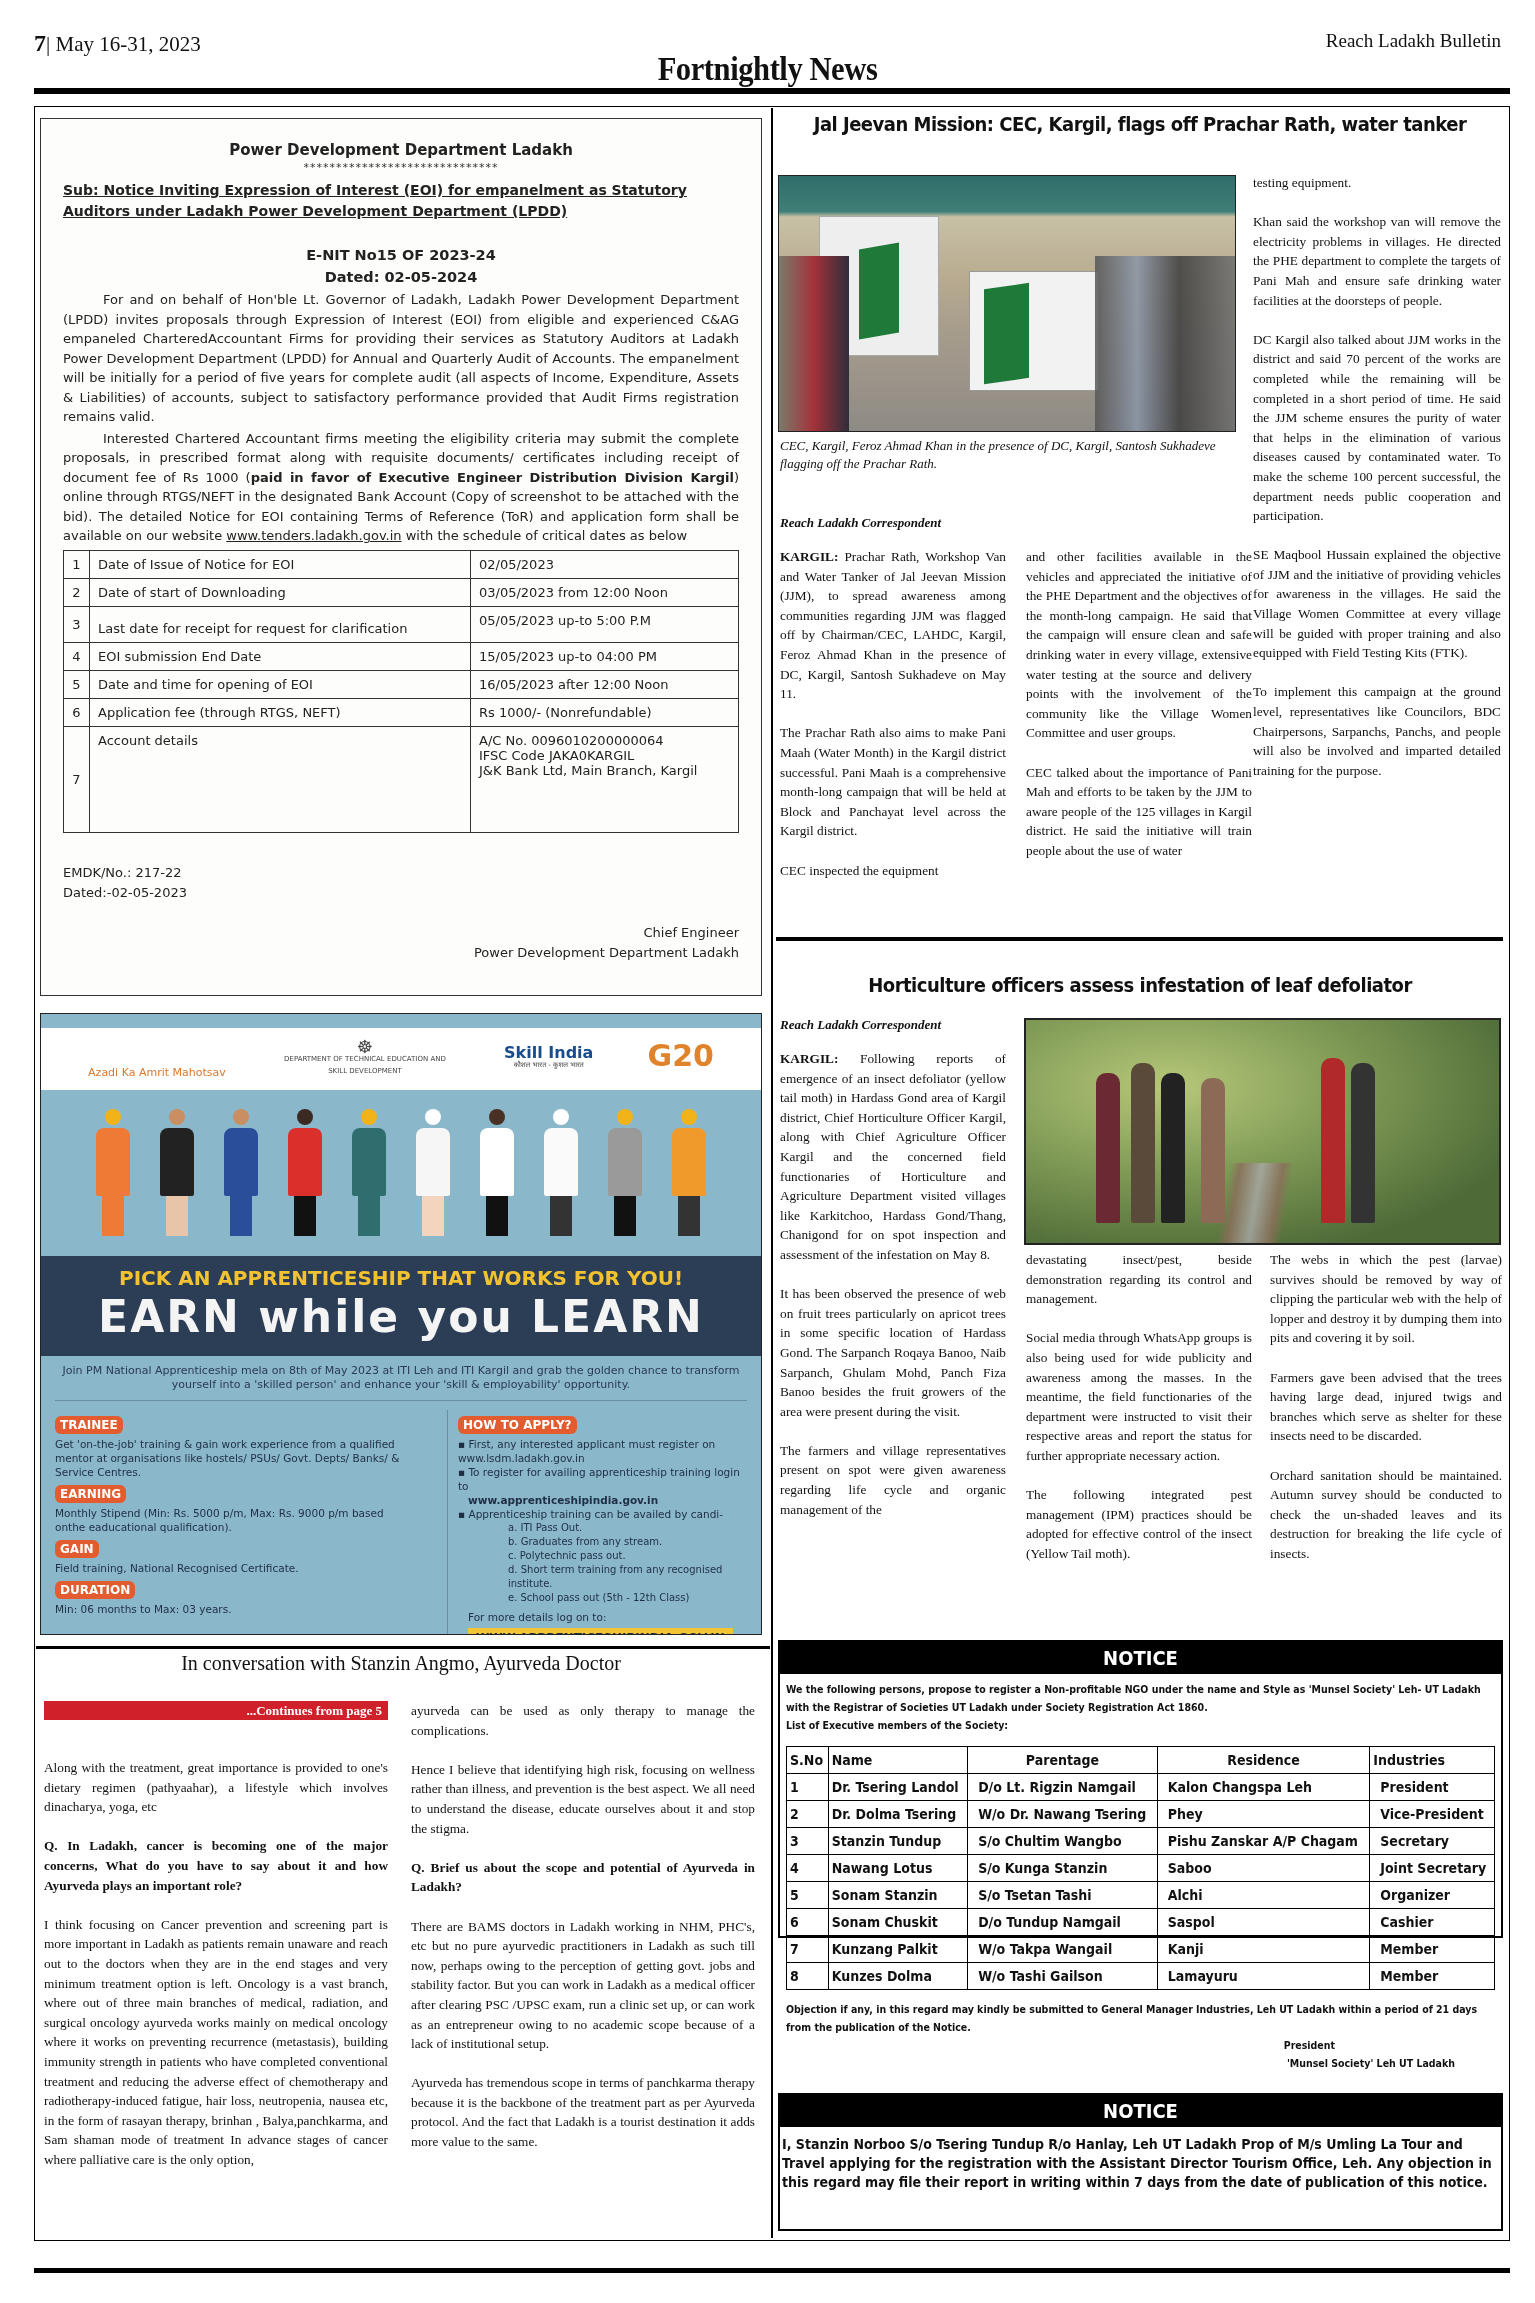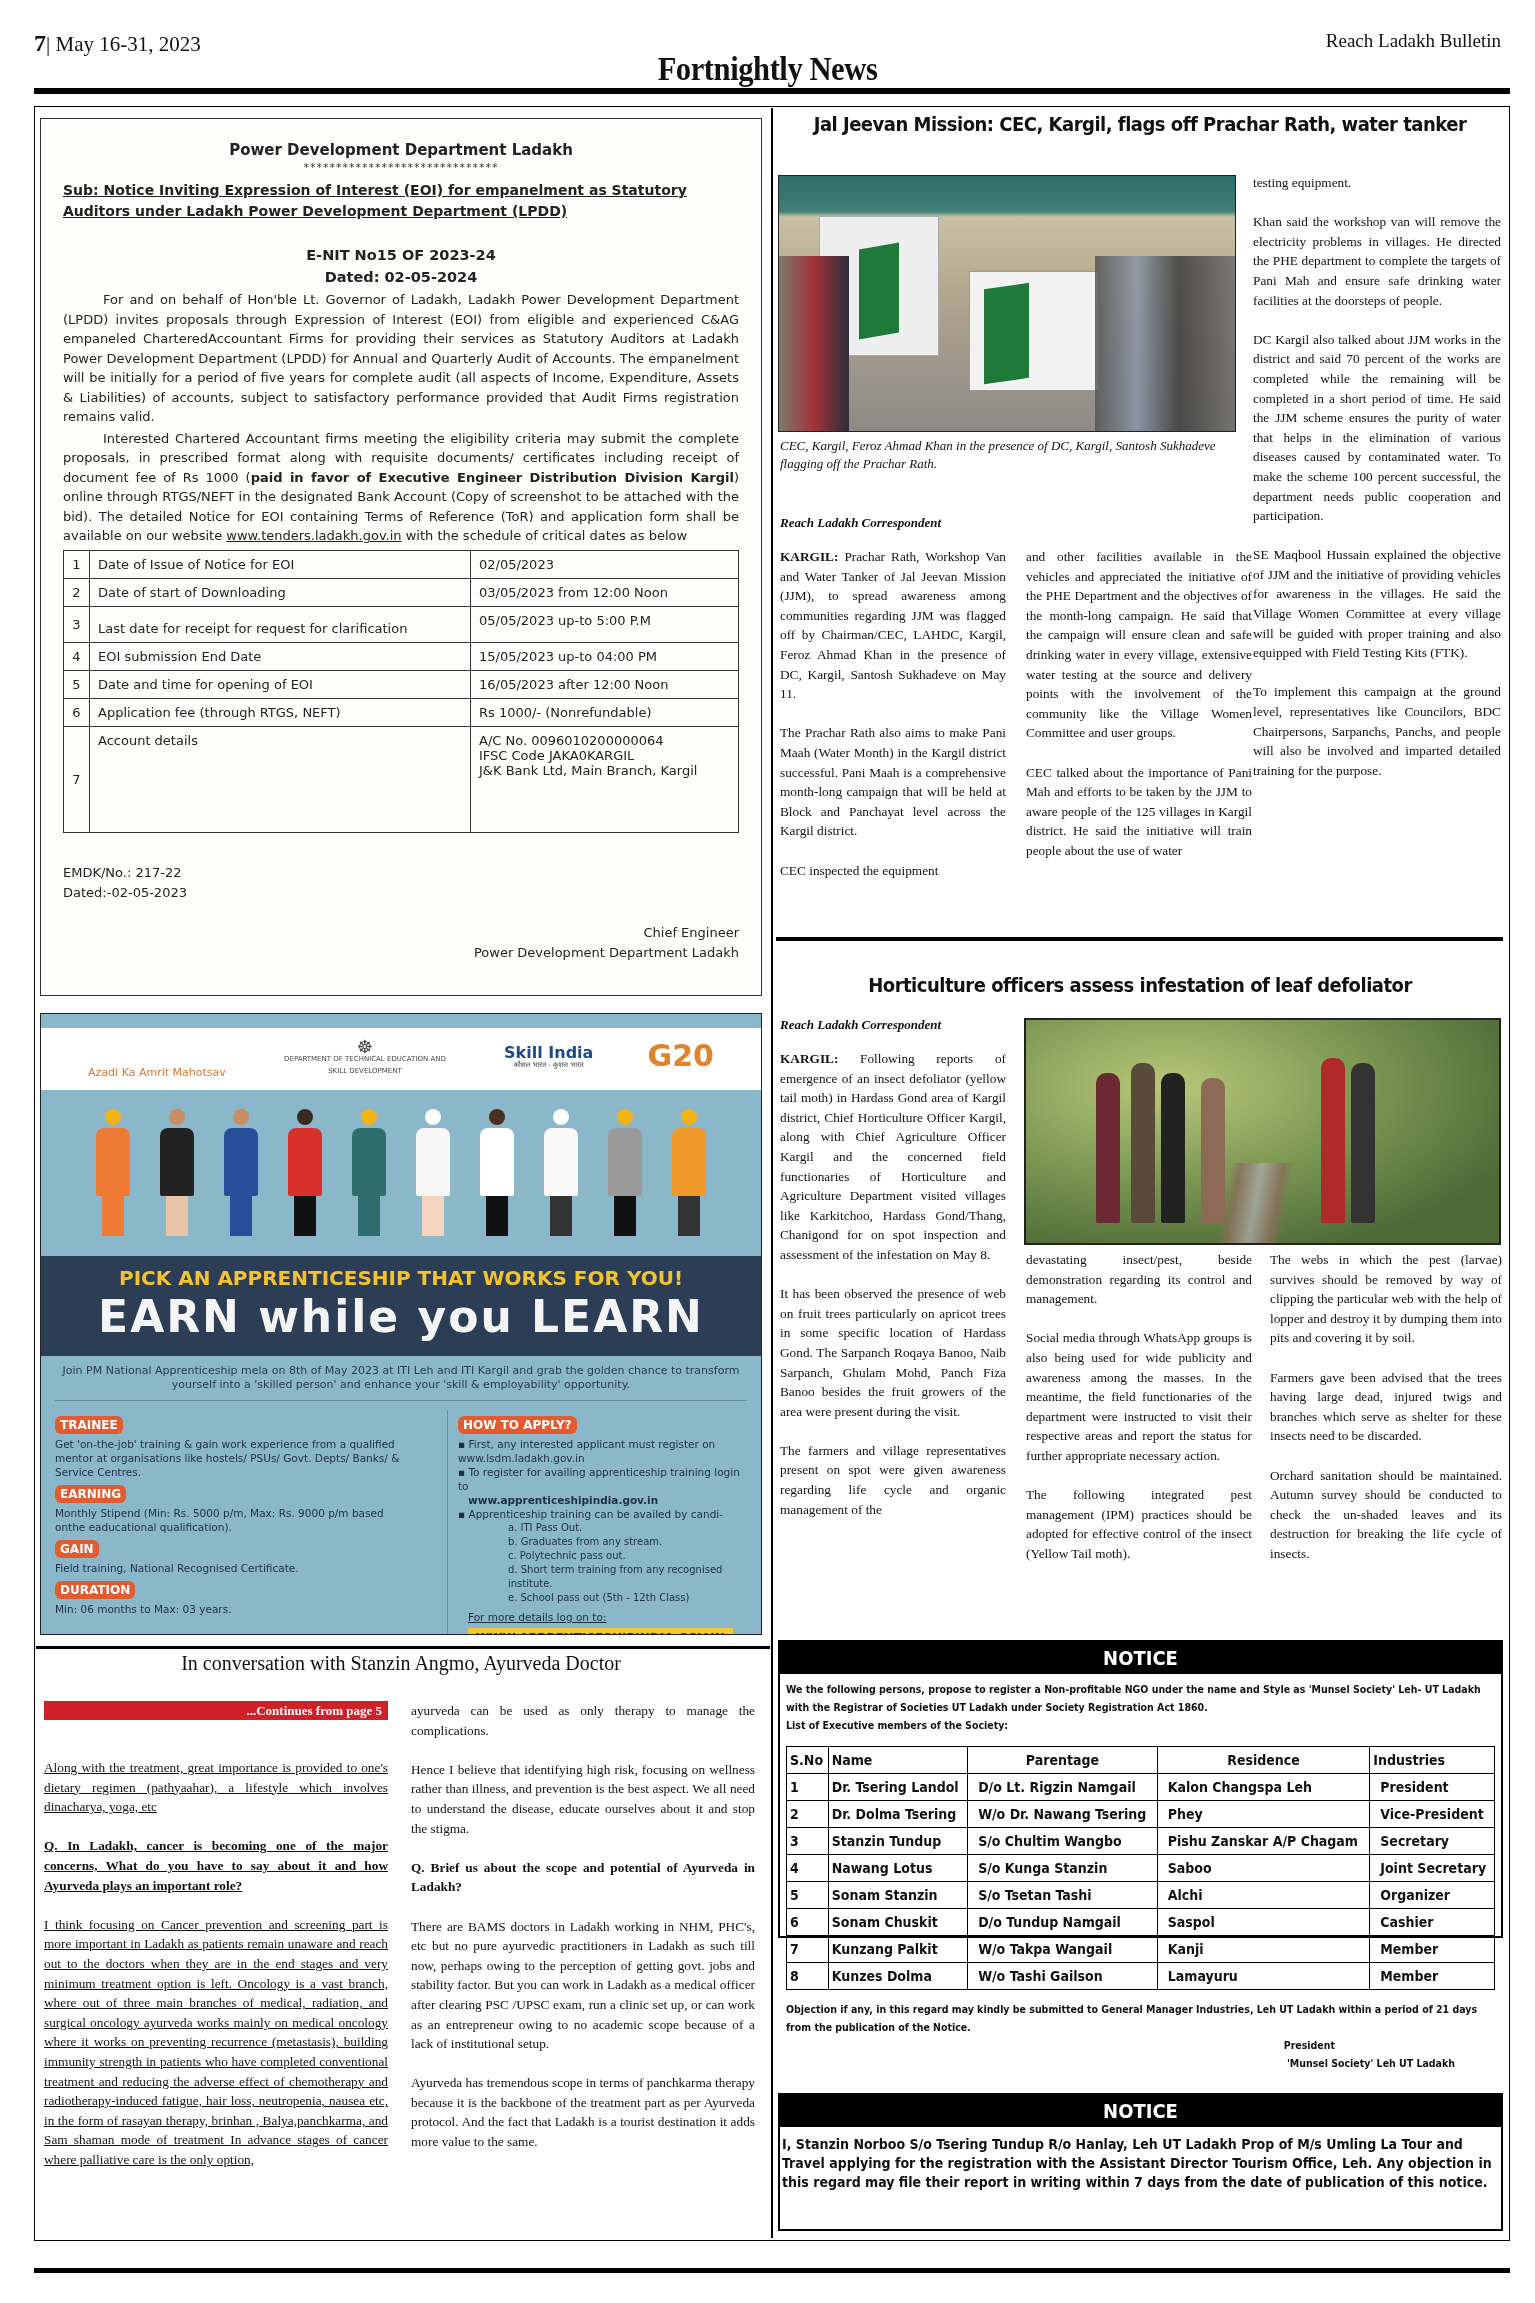--- a/index.html
+++ b/index.html
@@ -92,21 +92,21 @@
   .notice td, .notice th { border: 1.8px solid #000; padding: 4px 3px; height: 18px; font-size: 14px; text-align: left; }
   .notice th { font-weight: bold; }
   .notice td:nth-child(3), .notice td:nth-child(4), .notice td:nth-child(5) { padding-left: 10px; }
   .notice .sign { text-align: right; padding-right: 160px; }
   .notice .sign2 { text-align: right; padding-right: 40px; }
   .notice2 .nb { font-size: 14px; line-height: 19px; padding: 8px 2px 6px; }
 
   
   .iv-title { left: 40px; width: 722px; top: 1652px; text-align: center; font-size: 20px; }
   .iv-banner { left: 44px; top: 1701px; width: 344px; height: 19px; background: #d0202a; color: #fff; text-align: right; font-weight: bold; font-size: 13px; line-height: 19px; padding-right: 6px; }
-  .iv-c1 { left: 44px; top: 1758px; width: 344px; text-decoration: underline; }
+  .iv-c1 { left: 44px; top: 1758px; width: 344px; }
   .iv-c2 { left: 411px; top: 1701px; width: 344px; }
   .iv-c1 .q, .iv-c2 .q { font-weight: bold; }
   .rule-bottom { left: 34px; top: 2268px; width: 1476px; height: 5px; background: #000; }
   .rule-top { top: 88px; }
   .rule-iv { left: 36px; top: 1646px; width: 734px; height: 3px; background: #000; }
 </style>
 </head>
 <body>
 
 <div class="abs hdr-left"><span class="pg">7</span>| <span>May 16-31, 2023</span></div>
@@ -265,21 +265,21 @@
       <li style="margin-left:10px;font-weight:bold">www.apprenticeshipindia.gov.in</li>
       <li class="b">Apprenticeship training can be availed by candi-</li>
     </ul>
     <ul class="sub" style="margin-left:20px;font-size:10px">
       <li>a. ITI Pass Out.</li>
       <li>b. Graduates from any stream.</li>
       <li>c. Polytechnic pass out.</li>
       <li>d. Short term training from any recognised institute.</li>
       <li>e. School pass out (5th - 12th Class)</li>
     </ul>
-    <div style="margin-top:5px;margin-left:10px;text-decoration:underline;">For more details log on to:</div>
+    <div style="margin-top:5px;margin-left:10px;">For more details log on to:</div>
     <div style="margin-left:10px"><span class="url">WWW.APPRENTICESHIPINDIA.GOV.IN</span></div>
   </div>
 </div>
 
 <div class="abs headline jj-title">Jal Jeevan Mission: CEC, Kargil, flags off Prachar Rath, water tanker</div>
 <div class="abs photo1">
   <div class="van"></div>
     <div class="car"></div>
     <div class="crowdL"></div>
     <div class="flag1"></div>

